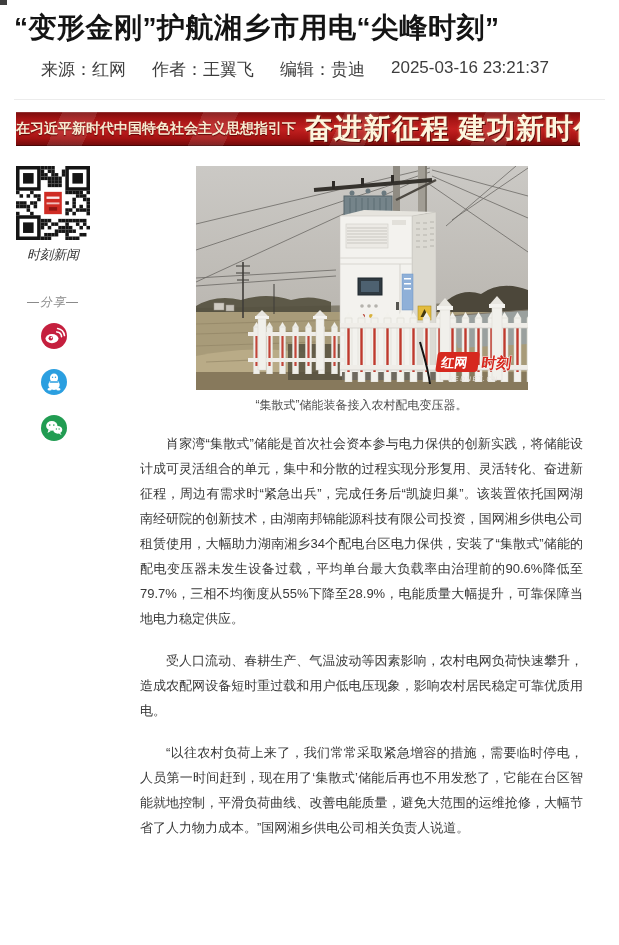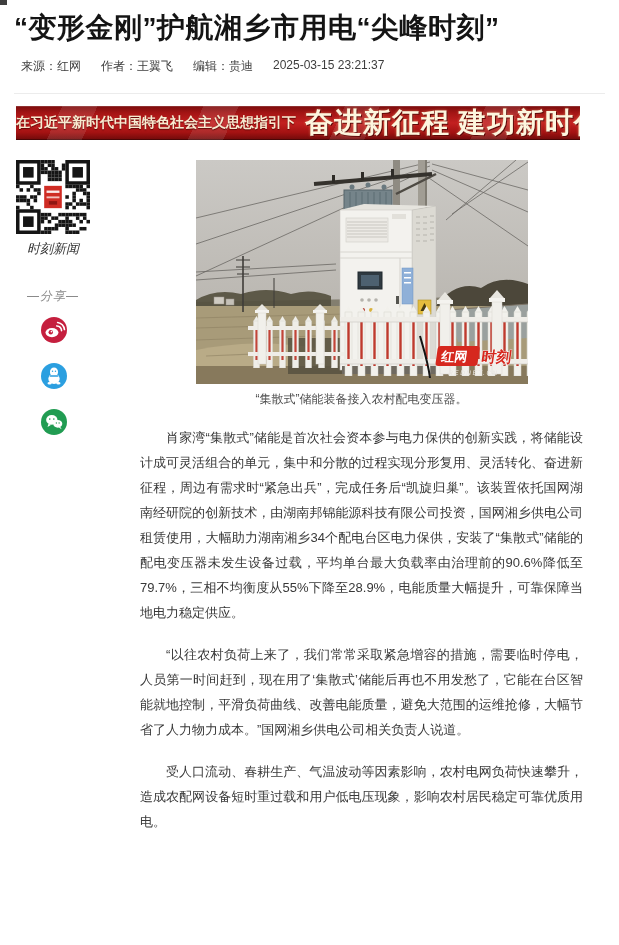--- a/index.html
+++ b/index.html
@@ -6,21 +6,21 @@
   body{
     width:619px;height:945px;background:#ffffff;position:relative;overflow:hidden;
     font-family:"Liberation Sans",sans-serif;
   }
   .corner-artifact{position:absolute;left:0;top:0;width:7px;height:5px;background:#3e3e3e;}
   .page{padding:0 14px;}
   h1.title{
     margin:0;padding-top:10px;font-size:28px;line-height:1.25;color:#141414;
     font-weight:bold;letter-spacing:.5px;
   }
-  .meta{margin-top:13px;padding-left:7px;font-size:12px;color:#3d3d3d;display:flex;gap:20px;}
+  .meta{margin-top:13px;padding-left:7px;font-size:17px;color:#3d3d3d;display:flex;gap:26px;margin-left:20px;}
   .sep{border:none;border-top:1px solid #ececec;margin:18px 0 0 0;}
   .banner{
     margin-top:12px;margin-left:2px;width:564px;height:34px;position:relative;overflow:hidden;
     display:flex;align-items:center;justify-content:space-between;gap:9px;
     background:linear-gradient(180deg,#7a0d0d 0%,#a31414 20%,#c32020 50%,#a31212 78%,#6e0a0a 100%);
     box-shadow:inset 0 1px 0 rgba(255,255,255,.15), inset 0 -1px 0 rgba(0,0,0,.35);
     cursor:pointer;
   }
   .banner::before{content:"";position:absolute;inset:0;
     background:repeating-linear-gradient(115deg,rgba(255,255,255,0) 0 42px,rgba(255,255,255,.10) 42px 74px,rgba(255,255,255,0) 74px 128px);}
@@ -54,21 +54,21 @@
 <div class="corner-artifact"></div>
 
 <div class="page">
 
   <h1 class="title">“变形金刚”护航湘乡市用电“尖峰时刻”</h1>
 
   <div class="meta">
     <span>来源：红网</span>
     <span>作者：王翼飞</span>
     <span>编辑：贵迪</span>
-    <span>2025-03-15 23:21:37</span>
+    <span>2025-03-16 23:21:37</span>
   </div>
 
   <hr class="sep">
 
   <div class="banner">
     <span class="banner-left">在习近平新时代中国特色社会主义思想指引下</span>
     <span class="banner-right">奋进新征程 建功新时代</span>
   </div>
 
   <div class="content">
@@ -444,18 +444,18 @@
               <text x="5" y="15.5" font-size="13" font-weight="bold" fill="#ffffff" font-family="Liberation Sans, sans-serif">红网</text>
               <text x="45" y="16.5" font-size="15" font-weight="bold" fill="#d6281e" stroke="#ffffff" stroke-width=".7" paint-order="stroke" font-family="Liberation Sans, sans-serif">时刻</text>
               <text x="14" y="29" font-size="6.5" letter-spacing="1.5" fill="#e9e5e0" font-family="Liberation Sans, sans-serif">REDNET.CN</text>
             </g>
           </svg>
         </div>
         <figcaption>“集散式”储能装备接入农村配电变压器。</figcaption>
       </figure>
 
       <p>肖家湾“集散式”储能是首次社会资本参与电力保供的创新实践，将储能设计成可灵活组合的单元，集中和分散的过程实现分形复用、灵活转化、奋进新征程，周边有需求时“紧急出兵”，完成任务后“凯旋归巢”。该装置依托国网湖南经研院的创新技术，由湖南邦锦能源科技有限公司投资，国网湘乡供电公司租赁使用，大幅助力湖南湘乡34个配电台区电力保供，安装了“集散式”储能的配电变压器未发生设备过载，平均单台最大负载率由治理前的90.6%降低至79.7%，三相不均衡度从55%下降至28.9%，电能质量大幅提升，可靠保障当地电力稳定供应。</p>
+      <p>受人口流动、春耕生产、气温波动等因素影响，农村电网负荷快速攀升，造成农配网设备短时重过载和用户低电压现象，影响农村居民稳定可靠优质用电。</p>
       <p>“以往农村负荷上来了，我们常常采取紧急增容的措施，需要临时停电，人员第一时间赶到，现在用了‘集散式’储能后再也不用发愁了，它能在台区智能就地控制，平滑负荷曲线、改善电能质量，避免大范围的运维抢修，大幅节省了人力物力成本。”国网湘乡供电公司相关负责人说道。</p>
-      <p>受人口流动、春耕生产、气温波动等因素影响，农村电网负荷快速攀升，造成农配网设备短时重过载和用户低电压现象，影响农村居民稳定可靠优质用电。</p>
 
     </main>
   </div>
 </div>
 
 </body></html>

